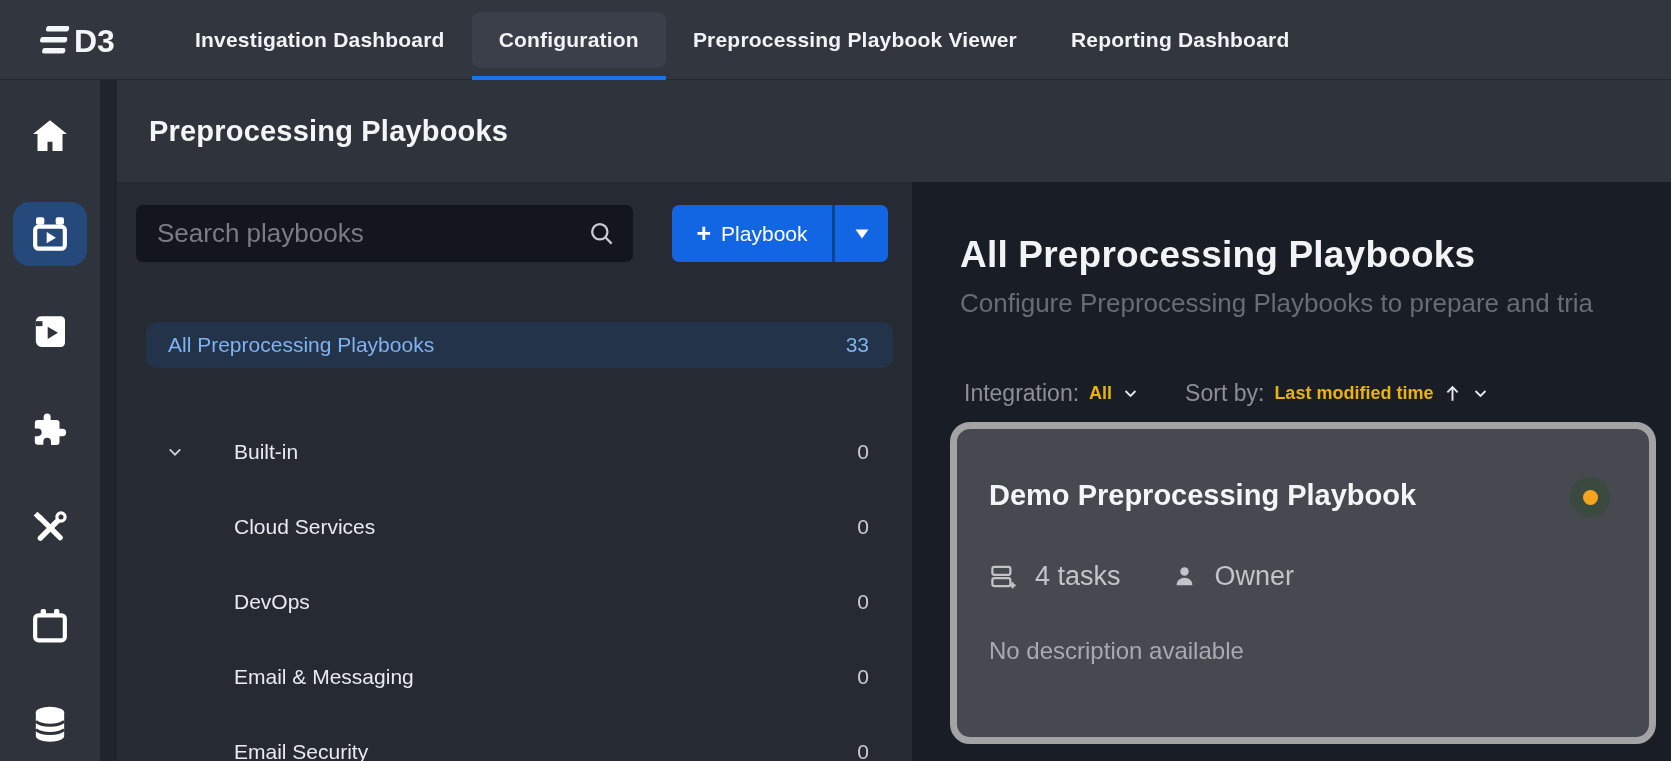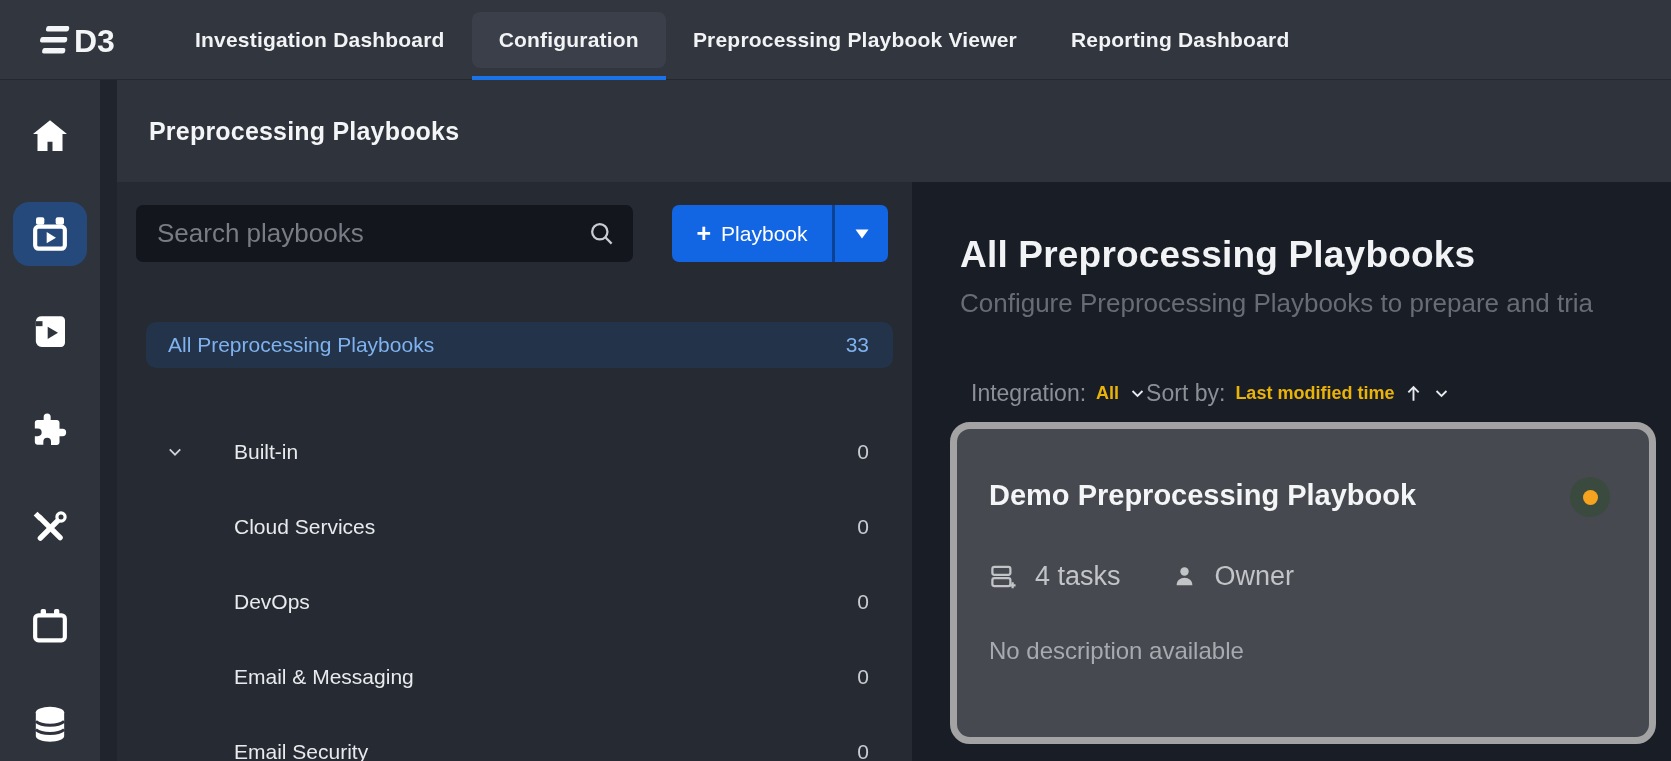--- a/index.html
+++ b/index.html
@@ -44,21 +44,21 @@
   .rail-item .tile{
     width:74px; height:64px; border-radius:16px;
     display:flex; align-items:center; justify-content:center;
   }
   .rail-item.active .tile{ background:#25497a; }
   
   .band{
     position:absolute; left:117px; top:80px; width:1554px; height:102px;
     background:#2f333c; display:flex; align-items:center;
   }
-  .band h1{ margin-left:32px; color:#f4f5f6; font-size:25px; font-weight:800; letter-spacing:.2px; }
+  .band h1{ margin-left:32px; color:#f4f5f6; font-size:29px; font-weight:800; letter-spacing:.2px; }
   
   .left-panel{
     position:absolute; left:117px; top:182px; width:795px; height:579px;
     background:#262a32; overflow:hidden;
   }
   .search-box{
     position:absolute; left:19px; top:23px; width:497px; height:57px;
     background:#13161d; border-radius:7px; display:flex; align-items:center;
   }
   .search-box input{
@@ -101,22 +101,22 @@
   }
   .rp-heading{
     position:absolute; left:48px; top:52px; color:#f2f3f5;
     font-size:37px; font-weight:700; white-space:nowrap; letter-spacing:.2px;
   }
   .rp-sub{
     position:absolute; left:48px; top:106px; width:720px;
     color:#686c74; font-size:26px; white-space:nowrap; overflow:hidden;
   }
   .filters{
-    position:absolute; left:59px; top:198px; display:flex; align-items:flex-end;
-    white-space:nowrap;
+    position:absolute; left:52px; top:198px; display:flex; align-items:flex-end;
+    gap:46px; white-space:nowrap;
   }
   .filter{ display:flex; align-items:center; gap:10px; cursor:pointer; }
   .filter .flabel{ color:#8c9096; font-size:23px; }
   .filter .fvalue{ color:#eab308; font-size:18px; font-weight:700; }
   .filter .ficon{ display:flex; }
   
   .card{
     position:absolute; left:38px; top:240px; width:706px; height:322px;
     background:#46494f; border:7px solid #a3a3a3; border-radius:20px;
     cursor:pointer;

